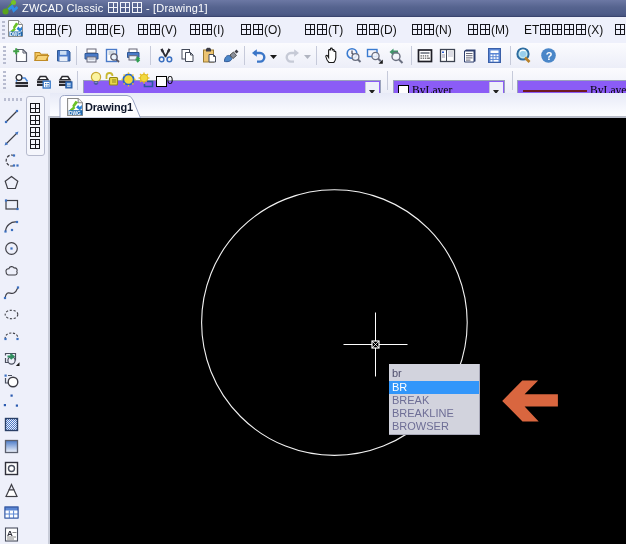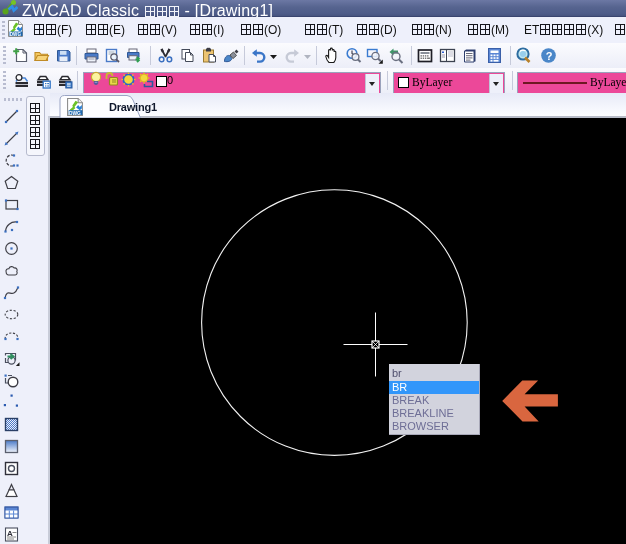--- a/index.html
+++ b/index.html
@@ -8,32 +8,32 @@
 .abs{position:absolute;}
 
 .cj{display:inline-block;width:10px;height:11px;border:1px solid #16161c;position:relative;margin:0 1px;box-sizing:border-box;vertical-align:-1px;}
 .cj:before{content:"";position:absolute;left:0;right:0;top:4px;border-top:1px solid #16161c;}
 .cj:after{content:"";position:absolute;top:0;bottom:0;left:4px;border-left:1px solid #16161c;}
 .cjw{border-color:#f2f4fa;}
 .cjw:before{border-color:#f2f4fa;}
 .cjw:after{border-color:#f2f4fa;}
 
 #title{left:0;top:0;width:626px;height:17px;background:linear-gradient(#6c78a4,#56648f 45%,#4e5c89 85%,#47547f);border-bottom:1px solid #3a4570;box-sizing:border-box;}
-#title .txt{position:absolute;left:22px;top:2px;color:#fff;font-size:16px;letter-spacing:0.2px;text-align:center;}
+#title .txt{position:absolute;left:22px;top:2px;color:#fff;font-size:11px;letter-spacing:0.2px;text-align:center;}
 
 #menu{left:0;top:17px;width:626px;height:26px;background:#eef0fb;border-bottom:1px solid #e0e2f0;}
 .mi{position:absolute;top:6px;font-size:12px;color:#111;white-space:nowrap;}
 
 #row1{left:0;top:43px;width:626px;height:25px;background:linear-gradient(#fbfbfe,#ecEEf8);}
 #row2{left:0;top:68px;width:626px;height:25px;background:linear-gradient(#fbfbfe,#eceef8);}
 .sep{position:absolute;width:1px;background:#c6cada;}
 .grip{position:absolute;width:3px;background:repeating-linear-gradient(#b8bcd0 0 2px,transparent 2px 4px);}
 .hgrip{position:absolute;height:3px;background:repeating-linear-gradient(90deg,#b8bcd0 0 2px,transparent 2px 4px);}
 
-.combo{position:absolute;top:72px;height:24px;background:#ec4899;border:1px solid #9aa2bc;box-sizing:border-box;}
+.combo{position:absolute;top:80px;height:24px;background:#8b5cf6;border:1px solid #9aa2bc;box-sizing:border-box;}
 .dbtn{position:absolute;top:1px;bottom:1px;right:1px;width:13px;background:#eef0fa;border-left:1px solid #c0c4d6;}
 .dbtn:after{content:"";position:absolute;left:3px;top:8px;border-left:3.5px solid transparent;border-right:3.5px solid transparent;border-top:4px solid #222;}
 .mono{font-family:"Liberation Serif",serif;}
 
 #tabrow{left:0;top:93px;width:626px;height:25px;background:linear-gradient(#e7eaf7,#fafbff 80%,#ffffff);}
 
 #canvas{left:50px;top:118px;width:576px;height:426px;background:#000;}
 #cvborder{left:48px;top:116px;width:578px;height:2px;background:#b8bcc8;}
 #cvborderl{left:48px;top:116px;width:2px;height:428px;background:#c8ccd8;}
 
@@ -457,21 +457,21 @@
   <path d="M5 25 L5 7 Q5 2.5 9.5 2.5 L72 2.5 Q76 2.5 78 7 L85.5 25 Z" fill="#fdfdff" stroke="#9aa4c4" stroke-width="1"></path>
 </svg>
 <svg class="abs" style="left:67px;top:98px" width="16" height="18" viewBox="0 0 15 17">
   <path d="M0.5 0.5 h10 l4 4 v12 h-14 z" fill="#fff" stroke="#8a8a8a"></path>
   <path d="M10.5 0.5 v4 h4" fill="#eee" stroke="#8a8a8a"></path>
   <path d="M8 2.5 l2.5 1.5 -3.5 4.5 1 1 -3.5 3 -2-1.5 3-2.5 -0.5-1.5z" fill="#6cc227"></path>
   <path d="M8.5 9 l2-2.5 1.5 2 2-2 v3.5 l-2 1.5 -1.5-1z" fill="#2a7fd4"></path>
   <rect x="1.5" y="11.5" width="13" height="4.5" fill="#1e68b0"></rect>
   <text x="1.8" y="15.7" font-size="4.6" fill="#fff" font-weight="bold" font-family="Liberation Sans">DWG</text>
 </svg>
-<div class="abs" style="left:85px;top:101px;font-size:11px;font-weight:bold;color:#10182c;letter-spacing:-0.2px;margin-left:24px;">Drawing1</div>
+<div class="abs" style="left:85px;top:101px;font-size:11px;font-weight:bold;color:#10182c;letter-spacing:-0.2px;">Drawing1</div>
 
 <div class="abs" id="dd">
   <div class="in">br</div>
   <div class="it hl">BR</div>
   <div class="it">BREAK</div>
   <div class="it">BREAKLINE</div>
   <div class="it">BROWSER</div>
 </div>
 
 <svg class="abs" style="left:501px;top:379px" width="58" height="44" viewBox="0 0 58 44">

